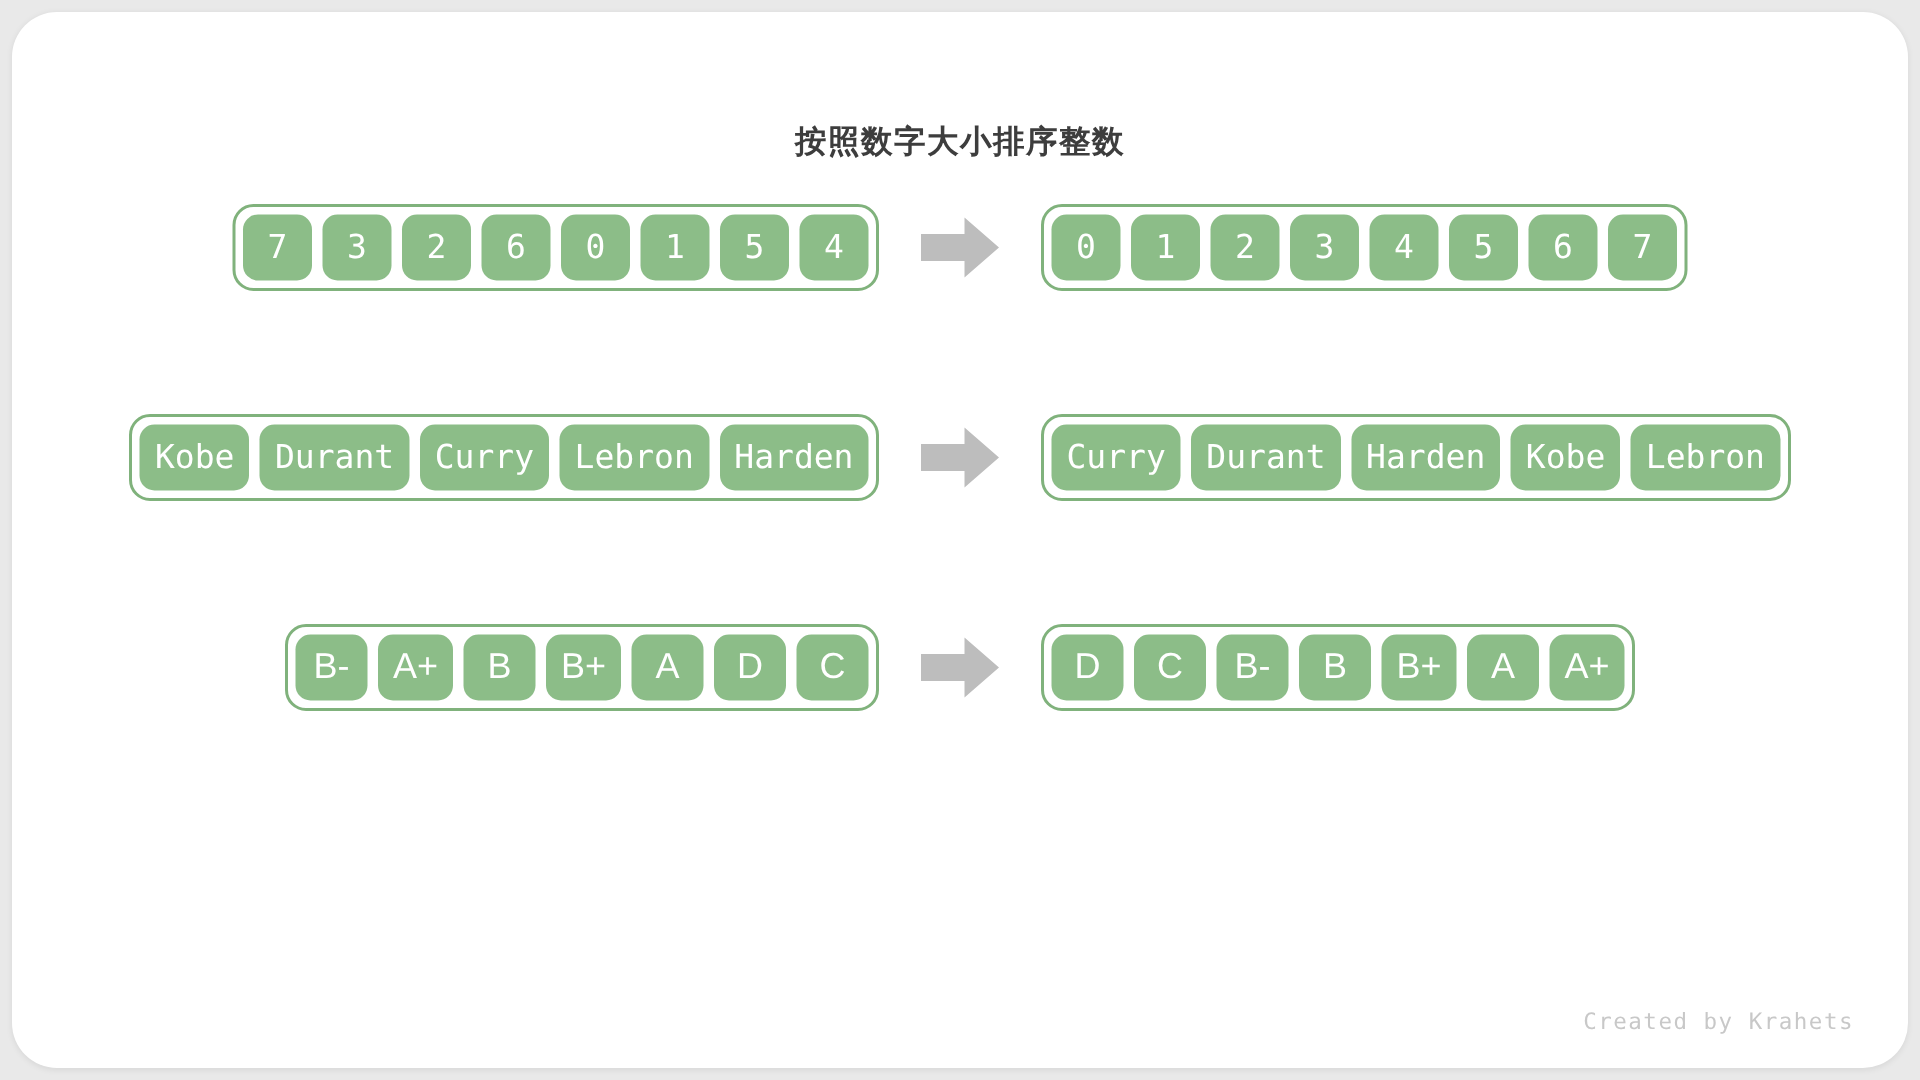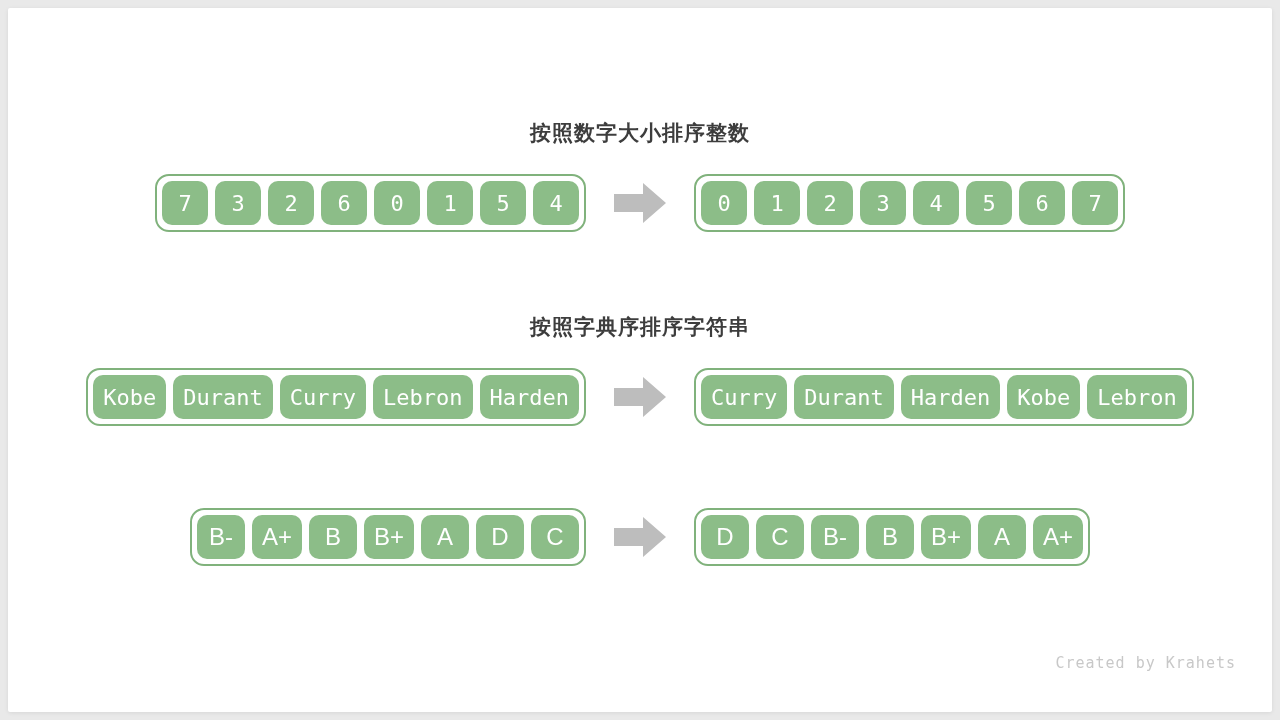--- a/index.html
+++ b/index.html
@@ -16,23 +16,23 @@
   html, body {
     width: 1280px; height: 720px;
     font-family: "Liberation Sans", sans-serif;
     background: var(--bg);
     overflow: hidden;
   }
   .card {
     position: absolute;
     left: 8px; top: 8px; right: 8px; bottom: 8px;
     background: var(--card);
-    border-radius: 2px;
+    border-radius: 30px;
     box-shadow: 0 1px 4px rgba(0,0,0,0.08);
-    padding-top: 112px;
+    padding-top: 74px;
   }
   .section { margin-bottom: 84px; }
   .section-title {
     text-align: center;
     font-size: 21px;
     font-weight: bold;
     color: var(--title);
     height: 26px;
     line-height: 26px;
     margin-bottom: 28px;
@@ -73,21 +73,21 @@
   }
   .cell.sans {
     font-family: "Liberation Sans", sans-serif;
     font-size: 24px;
     min-width: 48px;
   }
   .arrow-icon { width: 52px; height: 44px; justify-self: center; }
   .arrow-icon svg { display: block; }
   .watermark {
     position: absolute;
-    right: 36px; bottom: 40px;
+    right: 36px; bottom: 22px;
     font-family: "DejaVu Sans Mono", monospace;
     font-size: 15px;
     color: var(--watermark);
     letter-spacing: 1px;
     text-align: center;
   }
 </style>
 </head>
 <body>
 
@@ -122,21 +122,20 @@
             <span class="cell">4</span>
             <span class="cell">5</span>
             <span class="cell">6</span>
             <span class="cell">7</span>
           </div>
       </div>
     </div>
   </div>
 
   <div class="section">
-    <div class="section-title">按照字典序排序字符串</div>
     <div class="sort-row">
       <div class="array-wrap left">
         <div class="array">
             <span class="cell">Kobe</span>
             <span class="cell">Durant</span>
             <span class="cell">Curry</span>
             <span class="cell">Lebron</span>
             <span class="cell">Harden</span>
           </div>
       </div>

